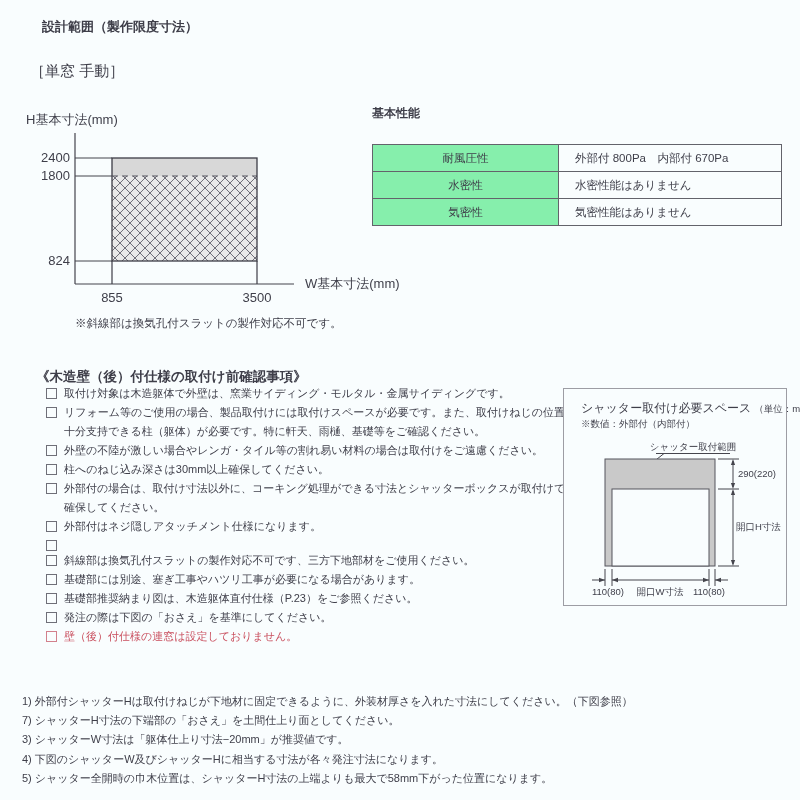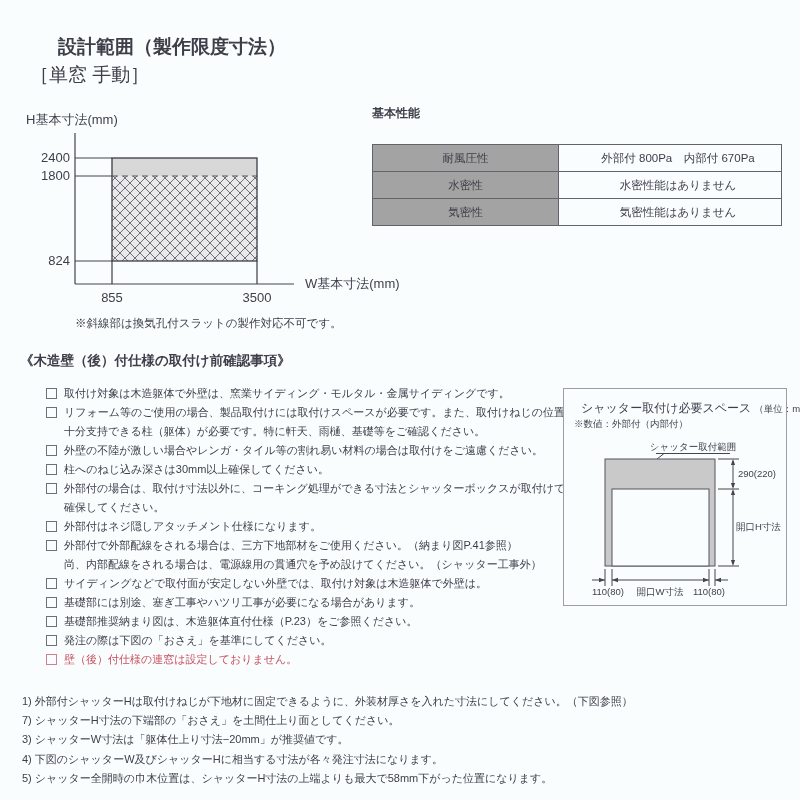--- a/index.html
+++ b/index.html
@@ -2,43 +2,43 @@
 <html><head>
 <meta charset="utf-8">
 <style>
   html,body{margin:0;padding:0;}
   body{
     width:800px;height:800px;position:relative;overflow:hidden;
     background:#f9fdfe;color:#3e3e49;
     font-family:"Liberation Sans",sans-serif;
   }
   .abs{position:absolute;}
-  .title{left:42px;top:18px;font-size:19px;font-weight:bold;margin:16px;}
-  .subtitle{left:30px;top:62px;font-size:19px;}
+  .title{left:42px;top:18px;font-size:13px;font-weight:bold;margin:0;}
+  .subtitle{left:30px;top:62px;font-size:15px;}
   .chart{left:20px;top:103px;overflow:visible;}
   svg text{fill:#3e3e49;}
   .perf-heading{left:372px;top:105px;font-size:12px;font-weight:bold;margin:0;}
   .perf-table{left:372px;top:144px;border-collapse:collapse;table-layout:fixed;width:410px;}
   .perf-table th,.perf-table td{
     border:1px solid #63636b;font-size:11.5px;font-weight:normal;
     height:26px;padding:0;
   }
-  .perf-table th{width:185px;background:#a3a3a3;text-align:center;}
-  .perf-table td{padding-left:16px;text-align:center;}
-  .check-heading{left:20px;top:352px;font-size:13.5px;font-weight:bold;margin:0;}
+  .perf-table th{width:185px;background:#86efac;text-align:center;}
+  .perf-table td{padding-left:16px;text-align:left;}
+  .check-heading{left:20px;top:352px;font-size:13.5px;font-weight:bold;margin:16px;}
   .checklist{left:22px;top:384px;width:560px;margin:0;padding:0;list-style:none;}
   .checklist li{display:flex;align-items:flex-start;line-height:19px;font-size:11px;white-space:nowrap;padding-left:24px;}
   .cb{flex:0 0 auto;width:9px;height:9px;border:1px solid #6f6f78;margin:4px 7px 0 0;background:transparent;}
   .checklist li.red{color:#c94f5e;font-family:Liberation Serif, serif;}
   .checklist li.red .cb{border-color:#d2808c;}
   .footnotes{left:22px;top:692px;width:770px;font-size:11px;line-height:19.2px;white-space:nowrap;}
   .diagram{left:563px;top:388px;width:222px;height:216px;border:1px solid #9d9da4;background:#f9fdfe;}
   .dg-title{position:absolute;left:17px;top:11px;font-size:12px;white-space:nowrap;}
   .dg-unit{font-size:9.5px;margin-left:3px;}
-  .dg-note{position:absolute;left:10px;top:29px;font-size:9.5px;}
+  .dg-note{position:absolute;left:17px;top:29px;font-size:9.5px;}
   .dg-svg{position:absolute;left:0;top:0;}
   .dim-label{font-size:9.5px;}
 </style>
 </head>
 <body>
 
 <div>
 
   <h1 class="abs title">設計範囲（製作限度寸法）</h1>
   <div class="abs subtitle">［単窓 手動］</div>
@@ -137,29 +137,25 @@
       </div>
     </li>
     <li>
       <span class="cb"></span>
       <div>
           <div>外部付はネジ隠しアタッチメント仕様になります。</div>
         </div>
     </li>
     <li>
       <span class="cb"></span>
-      <div>
-        <div>外部付で外部配線をされる場合は、三方下地部材をご使用ください。（納まり図P.41参照）</div>
-        <div>尚、内部配線をされる場合は、電源線用の貫通穴を予め設けてください。（シャッター工事外）</div>
-      </div>
-    </li>
-    <li>
-      <span class="cb"></span>
-      <div>
-          <div>サイディングなどで取付面が安定しない外壁では、取付け対象は木造躯体で外壁は。</div>
+    </li>
+    <li>
+      <span class="cb"></span>
+      <div>
+          <div>斜線部は換気孔付スラットの製作対応不可です、三方下地部材をご使用ください。</div>
         </div>
     </li>
     <li>
       <span class="cb"></span>
       <div>
           <div>基礎部には別途、塞ぎ工事やハツリ工事が必要になる場合があります。</div>
         </div>
     </li>
     <li>
       <span class="cb"></span>

